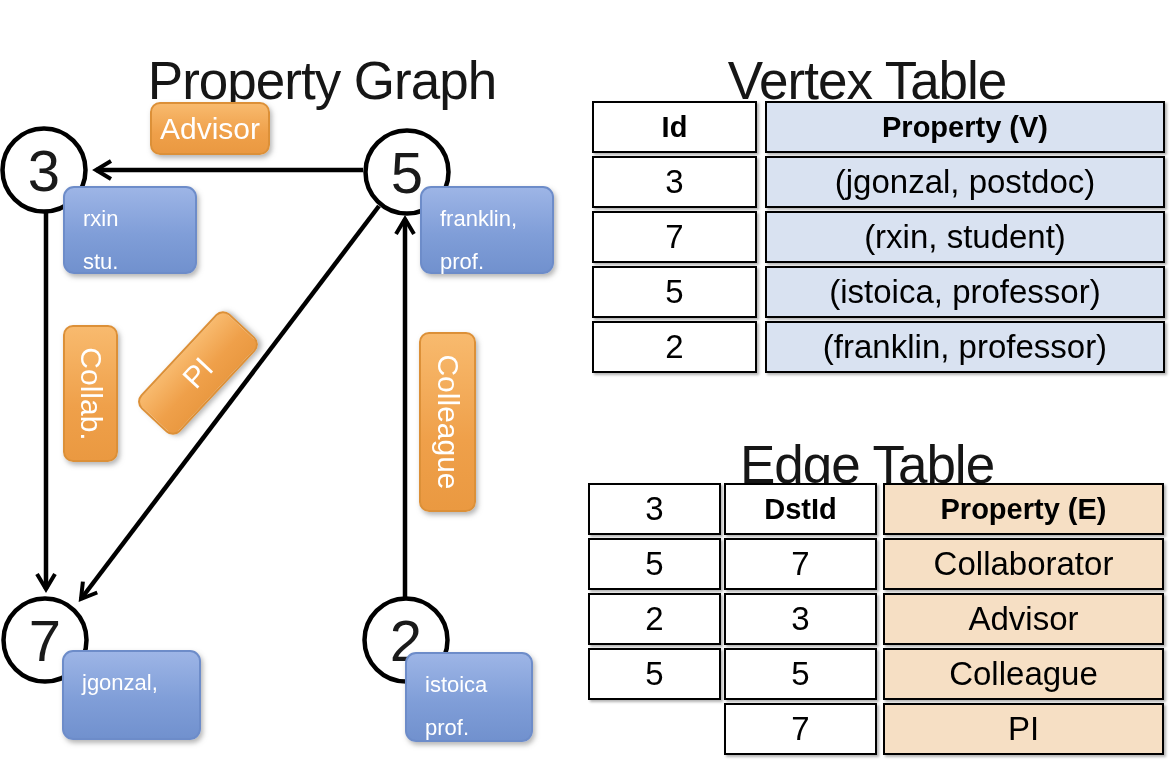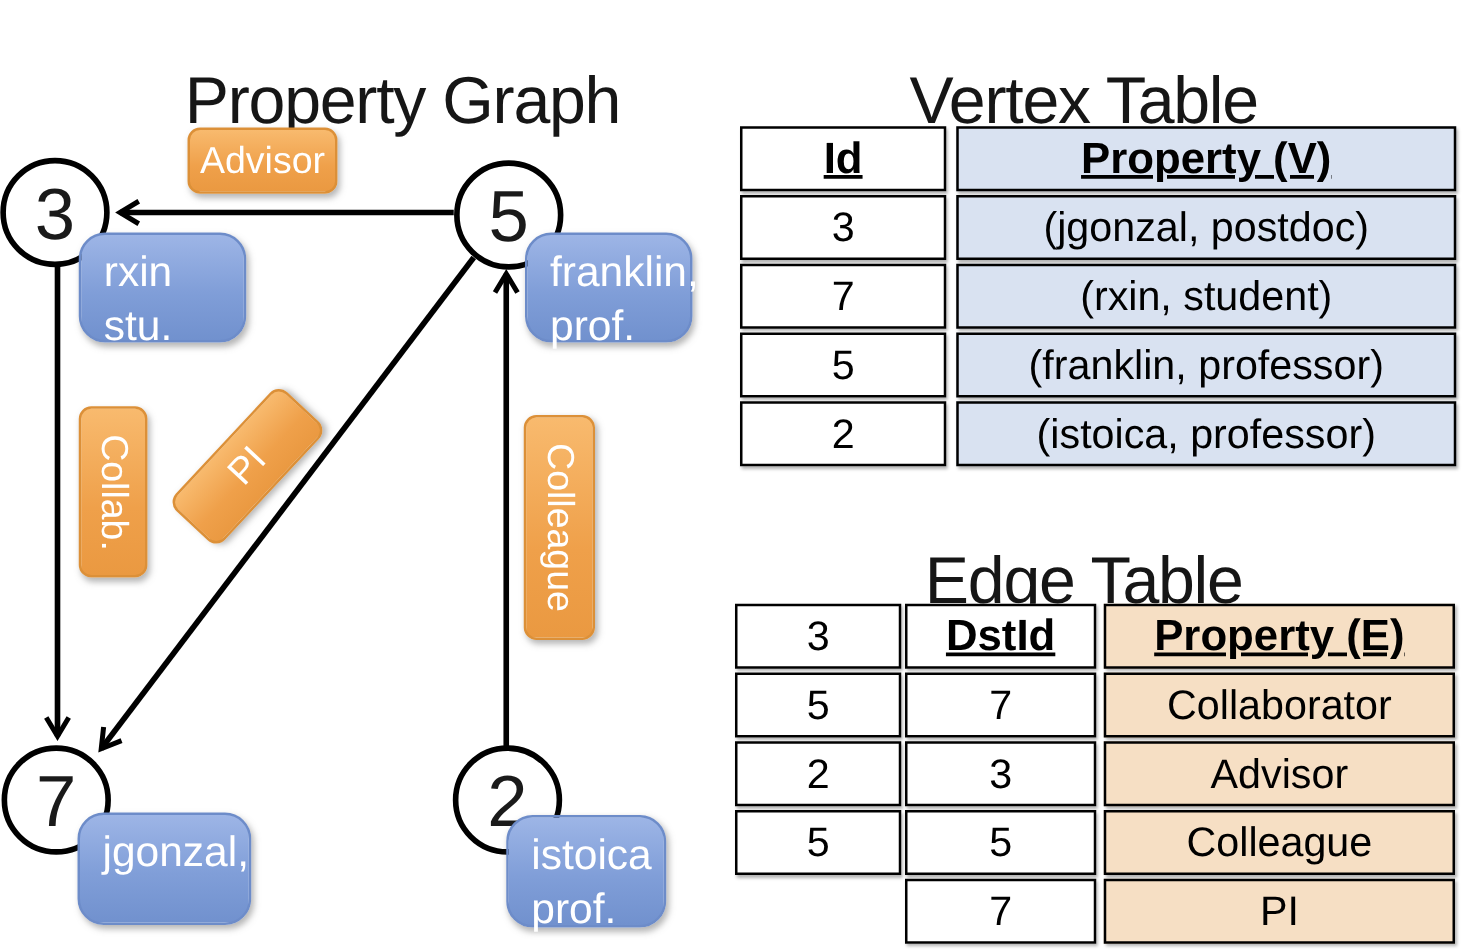--- a/index.html
+++ b/index.html
@@ -21,35 +21,35 @@
   .olabel{position:absolute;display:flex;align-items:center;justify-content:center;
           background:linear-gradient(180deg,#f8ba6e 0%,#efa04a 60%,#ea9941 100%);
           border:2px solid #dc9038;border-radius:10px;
           box-shadow:2px 3px 5px rgba(110,110,110,.5);
           color:#fff;font-size:30px;box-sizing:border-box;}
   .vrot{transform:rotate(90deg);white-space:nowrap;}
   .pi-box{transform:rotate(-47deg);}
 
   .blabel{position:absolute;box-sizing:border-box;
           background:linear-gradient(180deg,#9db5e6 0%,#809ed8 55%,#7191ce 100%);
-          border:2px solid #6d8cc9;border-radius:21px;
+          border:2px solid #6d8cc9;border-radius:11px;
           box-shadow:2px 3px 5px rgba(110,110,110,.5);
-          color:#fff;font-size:34px;line-height:43px;padding:9px 0 0 18px;}
+          color:#fff;font-size:22px;line-height:43px;padding:9px 0 0 18px;}
 
   
   .table-panel{position:absolute;left:580px;top:0;width:590px;height:760px;}
   .vertex-title{top:14px;left:0;width:510px;}
   .edge-title{top:398px;left:0;width:510px;}
 
   .tbl{position:absolute;display:flex;}
   .col{display:flex;flex-direction:column;gap:3px;}
   .cell{box-sizing:border-box;height:52px;border:2.5px solid #000;background:#fff;
         display:flex;align-items:center;justify-content:center;font-size:33px;color:#000;
         box-shadow:1.5px 2px 2.5px rgba(0,0,0,.3);}
-  .cell.header{font-weight:700;font-size:35px;text-decoration:underline;}
+  .cell.header{font-weight:700;font-size:29px;}
   .cell.blue{background:#d9e2f1;}
   .cell.peach{background:#f6dfc4;}
 
   .vtable{left:12px;top:101px;gap:8px;}
   .v-id{width:165px;}
   .v-prop{width:400px;}
 
   .etable{left:8px;top:483px;}
   .e-src{width:133px;margin-right:3px;}
   .e-dst{width:153px;margin-right:6px;justify-content:flex-end;}
@@ -125,22 +125,22 @@
         <div class="cell header">Id</div>
         <div class="cell">3</div>
         <div class="cell">7</div>
         <div class="cell">5</div>
         <div class="cell">2</div>
       </div>
       <div class="col v-prop">
         <div class="cell header blue">Property (V)</div>
         <div class="cell blue">(jgonzal, postdoc)</div>
         <div class="cell blue">(rxin, student)</div>
+        <div class="cell blue">(istoica, professor)</div>
         <div class="cell blue">(franklin, professor)</div>
-        <div class="cell blue">(istoica, professor)</div>
       </div>
     </div>
 
     <h1 class="big-title edge-title">Edge Table</h1>
 
     <div class="tbl etable">
       <div class="col e-src">
         <div class="cell">3</div>
         <div class="cell">5</div>
         <div class="cell">2</div>

